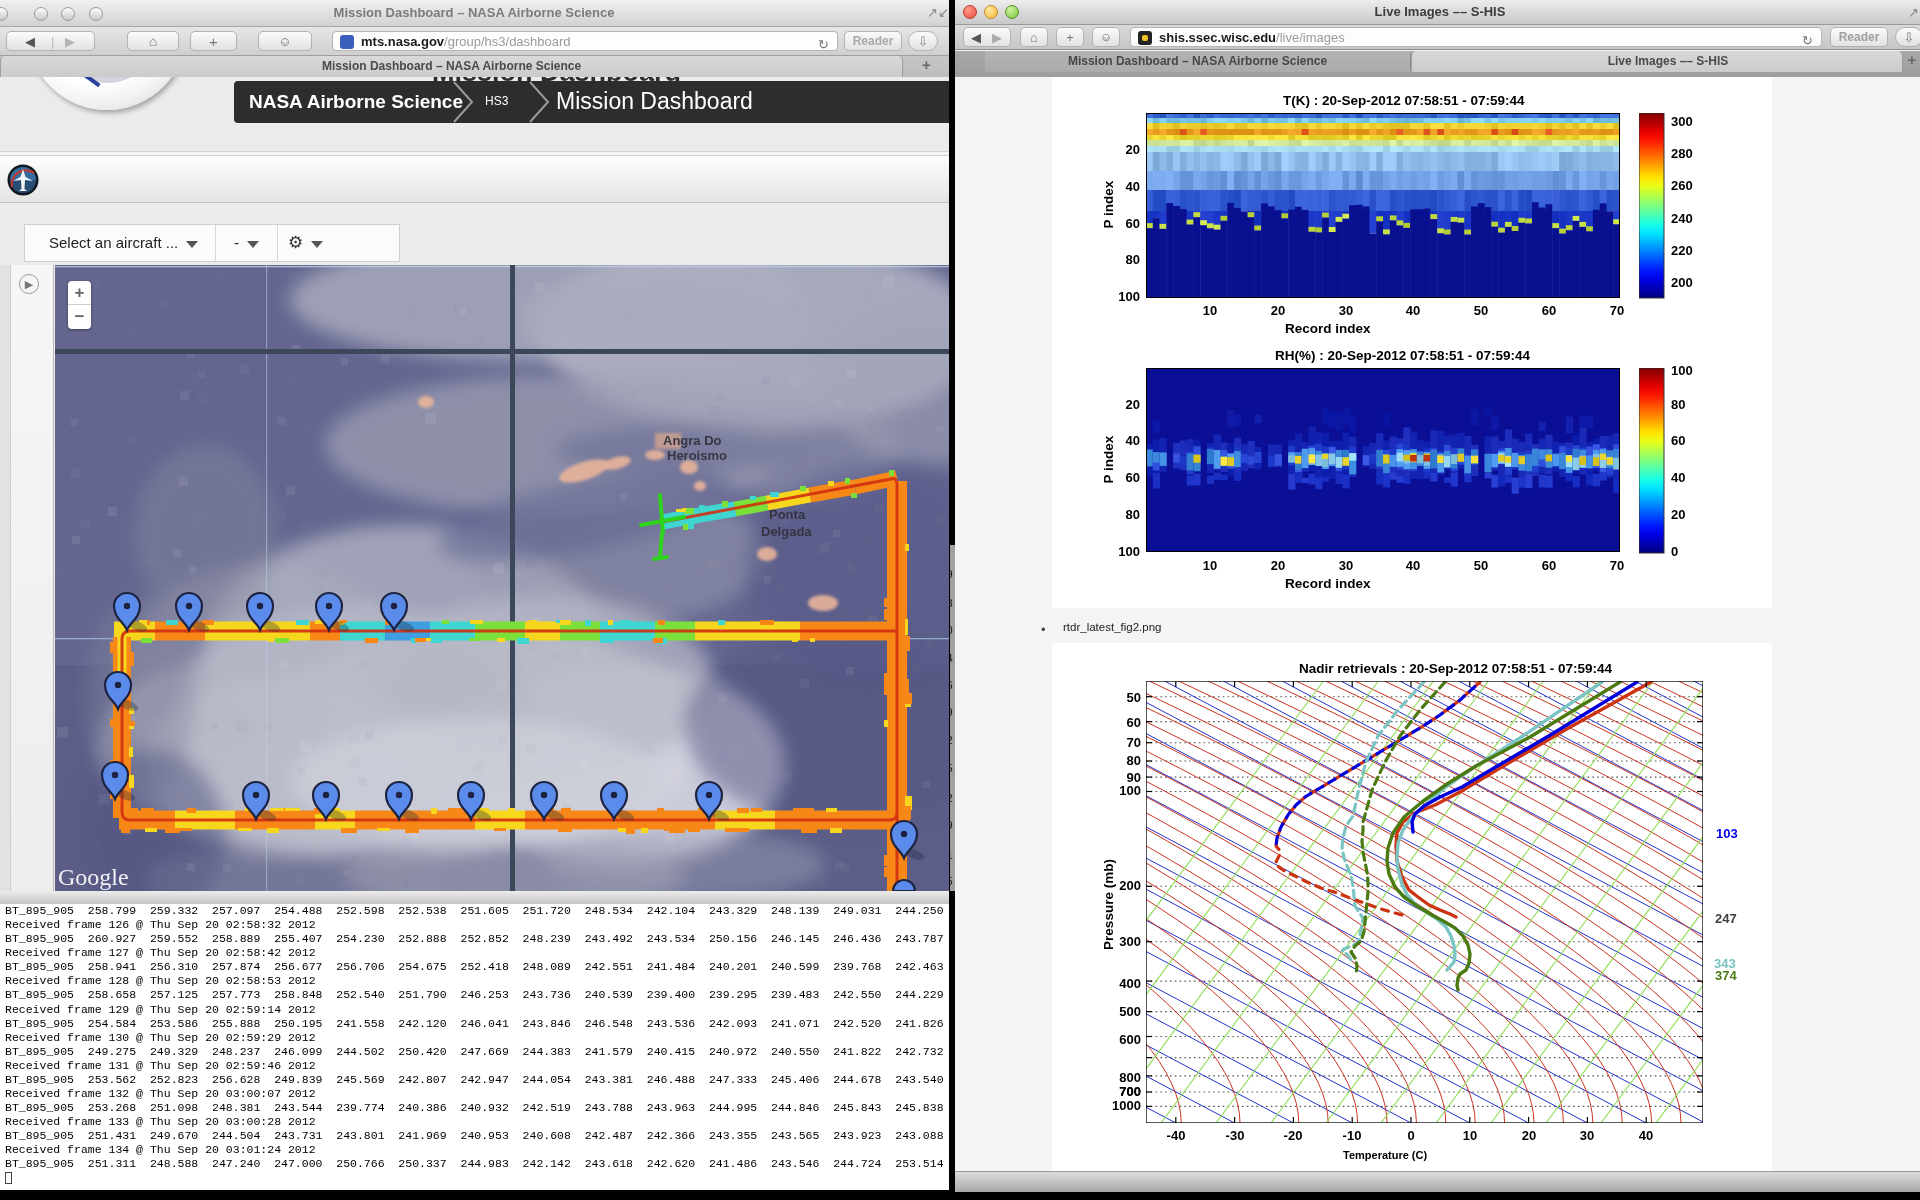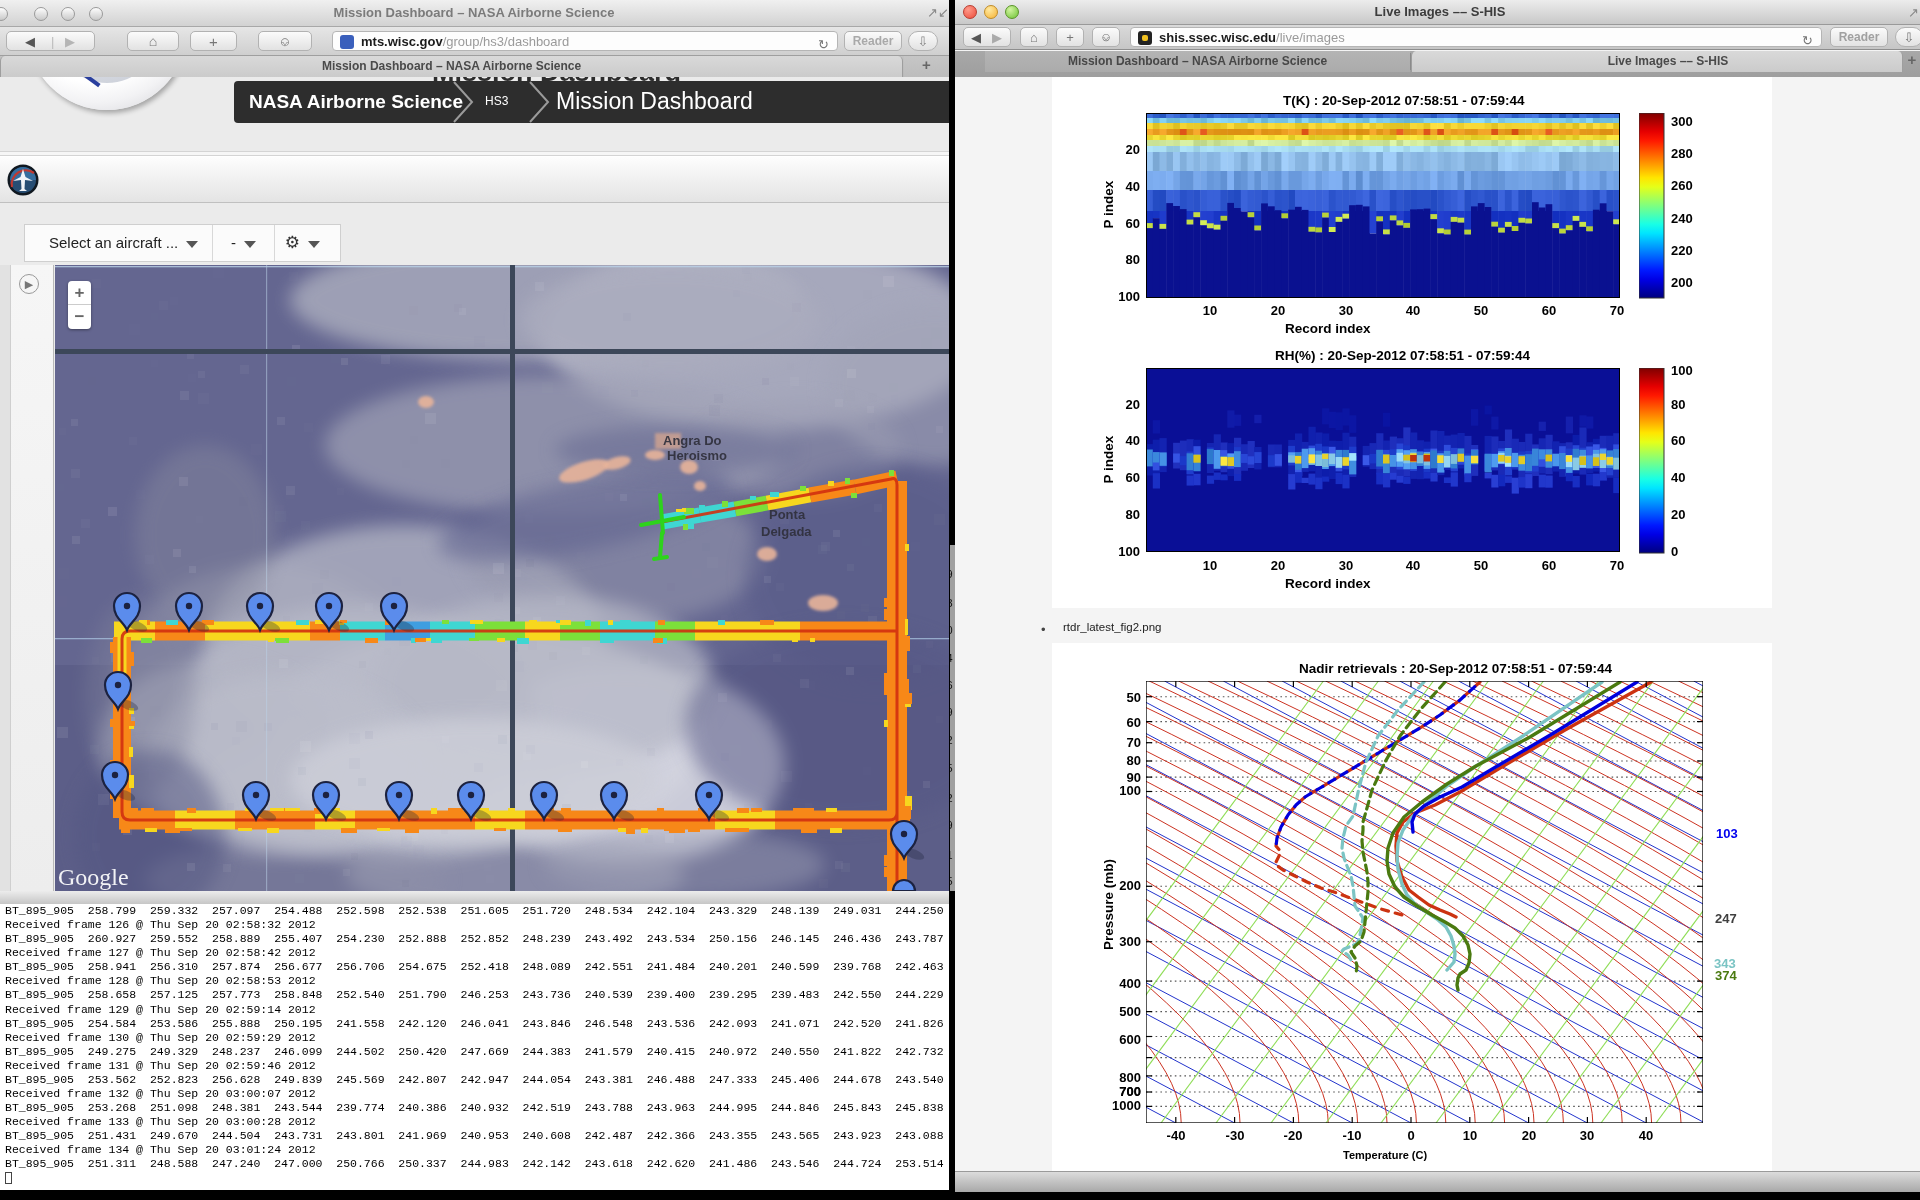--- a/index.html
+++ b/index.html
@@ -22,21 +22,21 @@
 .tab-ina{position:absolute;top:0;height:21px;background:linear-gradient(#b4b4b4,#ababab);font-size:12px;font-weight:bold;color:#474747;text-align:center;line-height:20px;white-space:nowrap;overflow:hidden}
 .plus{color:#666;font-size:15px;font-weight:bold}
 
 #lpage{position:absolute;left:0;top:77px;width:949px;height:1113px;background:#ebebeb;overflow:hidden}
 #crumb{position:absolute;left:234px;top:4px;right:0;height:42px;background:#2d2d2d;border-radius:4px 0 0 4px;color:#fff;overflow:hidden}
 #crumb .c1{position:absolute;left:15px;top:10px;font-size:19px;font-weight:bold}
 #crumb .c2{position:absolute;left:251px;top:13px;font-size:12px}
 #crumb .c3{position:absolute;left:322px;top:7px;font-size:23px}
 #asmhead{position:absolute;left:0;top:79px;width:100%;height:47px;background:linear-gradient(#fdfdfd,#e4e4e4);border-top:1px solid #fff;border-bottom:1px solid #c0c0c0}
 #asmhead .txt{position:absolute;left:44px;top:9px;font-size:24px;font-weight:bold;color:#0d0d0d;text-shadow:0 1px 0 #fff}
-.selbox{position:absolute;left:24px;top:147px;width:317px;height:38px;background:#fbfbfb;border:1px solid #cfcfcf;display:flex}
+.selbox{position:absolute;left:24px;top:147px;width:376px;height:38px;background:#fbfbfb;border:1px solid #cfcfcf;display:flex}
 .selbox .cell{border-right:1px solid #d8d8d8;font-size:15px;color:#222;line-height:36px;padding:0 10px;position:relative}
 .arr{display:inline-block;width:0;height:0;border-left:6px solid transparent;border-right:6px solid transparent;border-top:7px solid #555;margin-left:8px;vertical-align:middle}
 #mapwrap{position:absolute;left:0;top:188px;width:949px;height:626px}
 #mapside{position:absolute;left:0;top:0;width:10px;height:100%;background:#e2e2e2}
 #mapstrip{position:absolute;left:10px;top:0;width:44px;height:100%;background:linear-gradient(#f6f6f6,#ededed);border-left:1px solid #cfcfcf;border-right:1px solid #b9b9b9}
 #mapbox{position:absolute;left:55px;top:0;width:894px;height:626px;overflow:hidden}
 #zoomctl{position:absolute;left:68px;top:16px;width:23px;height:48px;background:#fff;border-radius:4px;box-shadow:0 1px 3px rgba(0,0,0,.4)}
 #zoomctl div{height:24px;text-align:center;font-size:17px;font-weight:bold;color:#666;line-height:23px}
 #zoomctl div:first-child{border-bottom:1px solid #ccc}
 #term{position:absolute;left:0;top:827px;width:100%;height:286px;background:#fff;font-family:"Liberation Mono", monospace;font-size:11.5px;line-height:14.08px;color:#000;padding-left:5px;white-space:pre;overflow:hidden}
@@ -69,21 +69,21 @@
     </div>
     <div class="toolbar">
       <div class="tbtn" style="left:6px;width:89px">
         <span style="position:absolute;left:18px;color:#555">◀</span>
         <span style="position:absolute;left:58px;color:#b5b5b5">▶</span>
         <span style="position:absolute;left:44px;top:0;color:#bbb">|</span>
       </div>
       <div class="tbtn" style="left:127px;width:52px;font-size:14px">⌂</div>
       <div class="tbtn" style="left:190px;width:47px;font-size:15px">+</div>
       <div class="tbtn" style="left:258px;width:54px;font-size:13px">⎉</div>
-      <div class="urlf" style="left:332px;width:506px"><div class="fav" style="background:#3a5fbc"></div><b>mts.wisc.gov</b>/group/hs3/dashboard<span class="reload" style="position:absolute;right:8px">↻</span></div>
+      <div class="urlf" style="left:332px;width:506px"><div class="fav" style="background:#3a5fbc"></div><b>mts.nasa.gov</b>/group/hs3/dashboard<span class="reload" style="position:absolute;right:8px">↻</span></div>
       <div class="tbtn" style="left:844px;width:58px;font-size:12px;color:#a9a9a9;font-weight:bold">Reader</div>
       <div class="tbtn" style="left:908px;width:30px;border-radius:10px;color:#888">⇩</div>
     </div>
     <div class="tabbar">
       <div class="tab-act" style="left:0;width:903px">Mission Dashboard – NASA Airborne Science</div>
       <div style="position:absolute;left:904px;top:0;width:45px;height:21px;background:linear-gradient(#c6c6c6,#bcbcbc);text-align:center"><span class="plus">+</span></div>
     </div>
     <div id="lpage">
       <div class="abs" style="left:27px;top:-127px;width:160px;height:160px;border-radius:50%;background:radial-gradient(circle at 42% 30%,#ffffff 58%,#f2f2f4 72%,#dadade 88%,#c6c6cb 100%);box-shadow:2px 3px 5px rgba(0,0,0,.3)"></div>
       <div class="abs" style="left:54px;top:-100px;width:106px;height:106px;border-radius:50%;background:radial-gradient(circle at 38% 30%,#eceef2,#cdd1da 82%,#bcc0cc)"></div>

